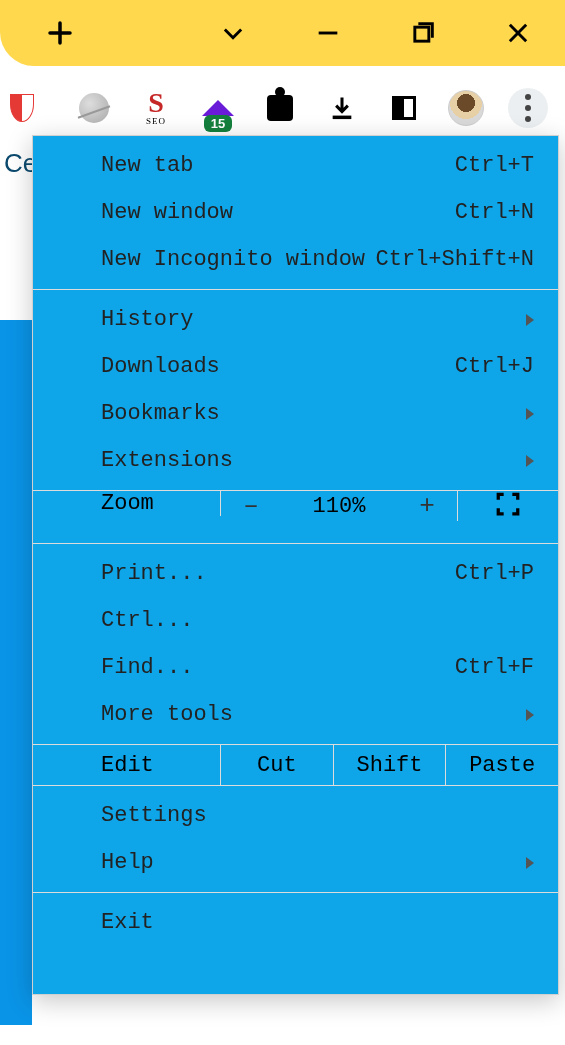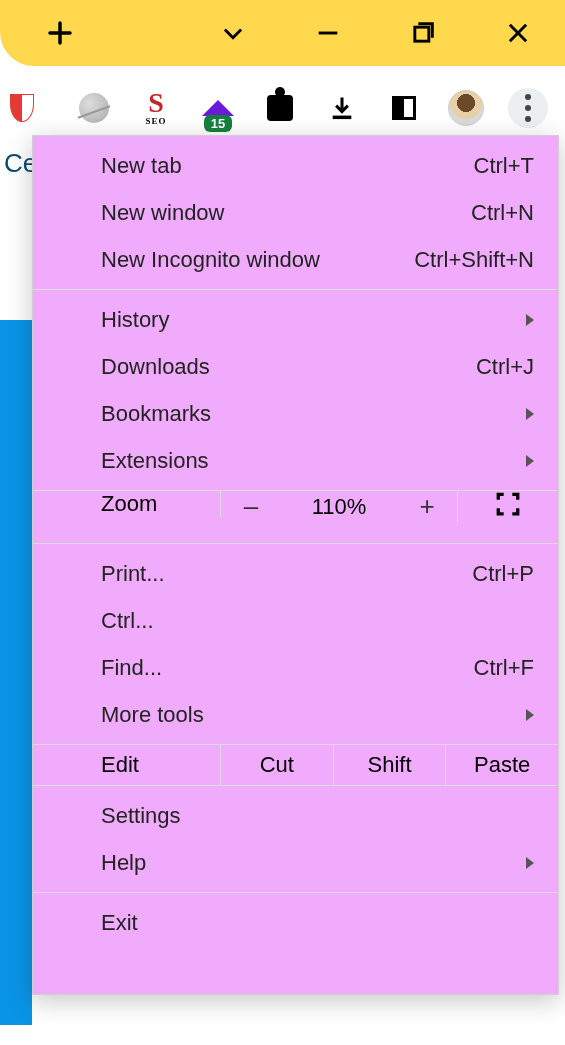--- a/index.html
+++ b/index.html
@@ -52,21 +52,21 @@
     position:relative;
   }
   .gray-orb::after{
     content:""; position:absolute; width:34px; height:2px; background:#999; top:18px; left:-2px;
     transform: rotate(-20deg);
   }
   .seo-s {
     color:#c62828; font-weight:900; font-size:28px; font-family: Georgia, serif;
     line-height:1; text-align:center;
   }
-  .seo-s small{ display:block; font-size:9px; font-weight:700; letter-spacing:1px; color:#000;}
+  .seo-s small{ display:block; font-size:9px; font-weight:400; letter-spacing:1px; color:#000;}
   .purple-house{
     width:0; height:0; border-left:16px solid transparent; border-right:16px solid transparent;
     border-bottom:16px solid #6a1bd8;
     position:relative;
   }
   .purple-house::after{
     content:""; position:absolute; top:16px; left:-11px; width:22px; height:12px; background:#6a1bd8;
   }
   .purple-badge{
     position:absolute; bottom:-4px; left:6px; background:#15803d;
@@ -98,23 +98,24 @@
   .page-left-text{
     position:absolute; top:148px; left:4px; font-size:26px; color:#0c4a6e;
   }
   .blue-block{
     position:absolute; top:320px; left:0; width:32px; bottom:20px; background:#0a94e7;
   }
   
   .menu{
     position:absolute;
     top:135px; left:32px; right:6px; bottom:50px;
-    background:#f0abfc;
+    background:#0ea5e9;
     border:1px solid #d0d0d0;
     box-shadow: 0 6px 24px rgba(0,0,0,0.22);
+    font-family: Liberation Mono, monospace;
   }
   .menu-section{ padding: 6px 0; }
   .menu-sep{ height:1px; background:#dcdcdc; margin:0; }
   .menu-item{
     display:flex; align-items:center;
     height:47px;
     padding: 0 24px 0 68px;
     font-size:22px; color:#222;
     cursor:default;
     position:relative;

